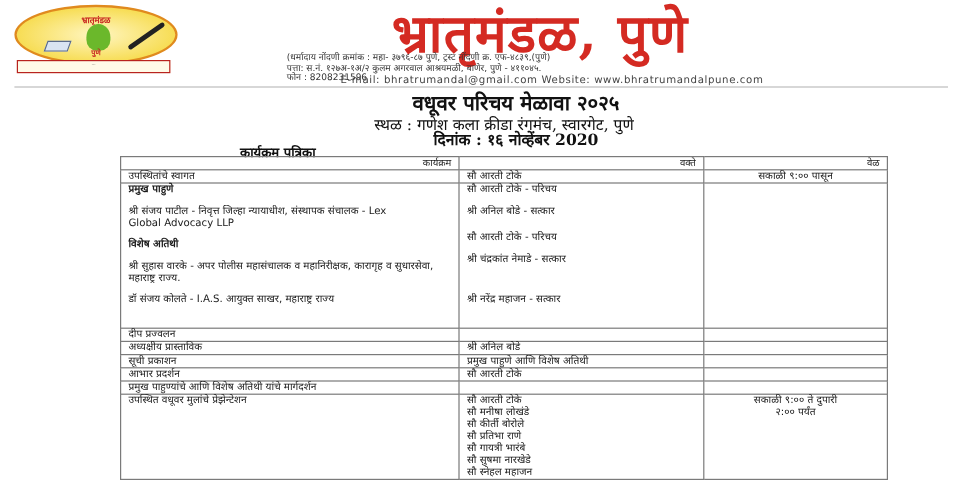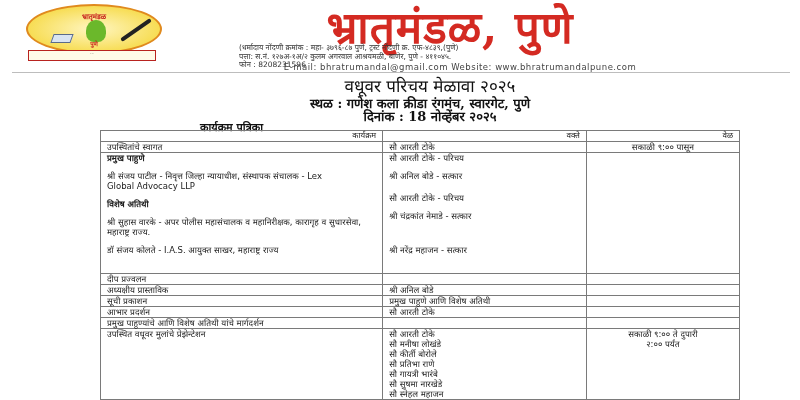--- a/index.html
+++ b/index.html
@@ -1,30 +1,30 @@
 <!DOCTYPE html>
 <html><head>
 <meta charset="utf-8">
 <style>
   html, body { margin:0; padding:0; background:#ffffff; }
   body { width:800px; height:400px; overflow:hidden; position:relative; font-family:"DejaVu Sans", sans-serif; color:#1a1a1a; }
-  .logo { position:absolute; left:22px; top:2px; width:140px; height:58px; }
+  .logo { position:absolute; left:8px; top:2px; width:140px; height:58px; }
   .logo-oval { position:absolute; left:4px; top:2px; width:132px; height:46px; border-radius:50%; background:radial-gradient(ellipse at center,#fff6c2 0%,#f7dd55 70%,#f2c52b 100%); border:2px solid #e08a1e; }
   .logo-title { position:absolute; left:0; right:0; top:6px; text-align:center; font-size:7px; font-weight:bold; color:#c7231f; }
   .logo-leaf { position:absolute; left:58px; top:14px; width:20px; height:22px; background:#6bb82b; border-radius:50% 50% 40% 40%; }
   .logo-book { position:absolute; left:24px; top:28px; width:18px; height:7px; background:#d9e4f2; border:1px solid #5a6b8a; transform:skewX(-20deg); }
   .logo-stick { position:absolute; left:90px; top:22px; width:36px; height:4px; background:#222; transform:rotate(-35deg); border-radius:2px; }
   .logo-city { position:absolute; left:0; right:0; top:34px; text-align:center; font-size:6px; color:#c7231f; font-weight:bold; }
   .logo-banner { position:absolute; left:6px; top:48px; width:126px; height:9px; background:#fffbe8; border:1px solid #b8231f; font-size:3.5px; line-height:4px; color:#333; text-align:center; overflow:hidden; }
   .org-name { position:absolute; left:240px; top:-4px; width:420px; text-align:center; font-family:"DejaVu Serif", serif; font-size:44px; font-weight:bold; color:#d42a22; letter-spacing:1px; }
   .org-reg { position:absolute; left:239px; top:44px; width:440px; font-size:7.5px; line-height:8.5px; color:#333; }
   .org-contact { position:absolute; left:200px; top:62px; width:520px; text-align:center; font-size:8.5px; color:#444; letter-spacing:0.5px; }
   .hr { position:absolute; left:12px; top:72px; width:778px; height:1px; background:#bdbdbd; }
-  .ev-title { position:absolute; left:200px; top:74px; width:460px; text-align:center; font-family:"DejaVu Serif", serif; font-weight:normal; font-size:17px; color:#111; }
-  .ev-venue { position:absolute; left:140px; top:94px; width:560px; text-align:center; font-family:"DejaVu Serif", serif; font-weight:bold; font-size:13px; color:#111; }
+  .ev-title { position:absolute; left:200px; top:74px; width:460px; text-align:center; font-family:"DejaVu Serif", serif; font-weight:bold; font-size:17px; color:#111; }
+  .ev-venue { position:absolute; left:140px; top:94px; width:560px; text-align:center; font-family:"DejaVu Serif", serif; font-weight:normal; font-size:13px; color:#111; }
   .ev-date { position:absolute; left:200px; top:107px; width:460px; text-align:center; font-family:"DejaVu Serif", serif; font-weight:bold; font-size:13px; color:#111; }
   .ev-sched { position:absolute; left:200px; top:119px; width:460px; text-align:left; font-family:"DejaVu Serif", serif; font-weight:bold; font-size:11px; color:#111; }
   table.sched { position:absolute; left:100px; top:130px; width:640px; border-collapse:collapse; font-size:8.5px; line-height:10px; }
   table.sched td, table.sched th { border:1px solid #7a7a7a; padding:0 6px; vertical-align:top; font-weight:normal; }
   table.sched th { text-align:right; height:9px; font-size:8px;padding-left:36px; }
   .c1 { width:295px; } .c2 { width:205px; } .c3 { width:140px; }
   .bold { font-weight:bold; }
   .stack div { margin-bottom:4px; }
   .stack div.gap { margin-top:8px; }
   .names div { height:10px; }
@@ -48,21 +48,21 @@
 <div class="org-reg">
   <div>(धर्मादाय नोंदणी क्रमांक : महा- ३७९६-८७ पुणे, ट्रस्ट नोंदणी क्र. एफ-४८३९,(पुणे)</div>
   <div>पत्ता: स.नं. १२७अ-१अ/२ कुलम अगरवाल आश्रयमळी, बाणेर, पुणे - ४११०४५.</div>
   <div>फोन : 8208231596</div>
 </div>
 <div class="org-contact">E-mail: bhratrumandal@gmail.com Website: www.bhratrumandalpune.com</div>
 <div class="hr"></div>
 
 <div class="ev-title">वधूवर परिचय मेळावा २०२५</div>
 <div class="ev-venue">स्थळ : गणेश कला क्रीडा रंगमंच, स्वारगेट, पुणे</div>
-<div class="ev-date">दिनांक : 18 नोव्हेंबर २०२५</div>
+<div class="ev-date">दिनांक : १६ नोव्हेंबर 2020</div>
 <div class="ev-sched">कार्यक्रम पत्रिका</div>
 
 <table class="sched">
   <tbody>
       <tr>
     <th class="c1">कार्यक्रम</th>
     <th class="c2">वक्ते</th>
     <th class="c3">वेळ</th>
   </tr>
   <tr>

